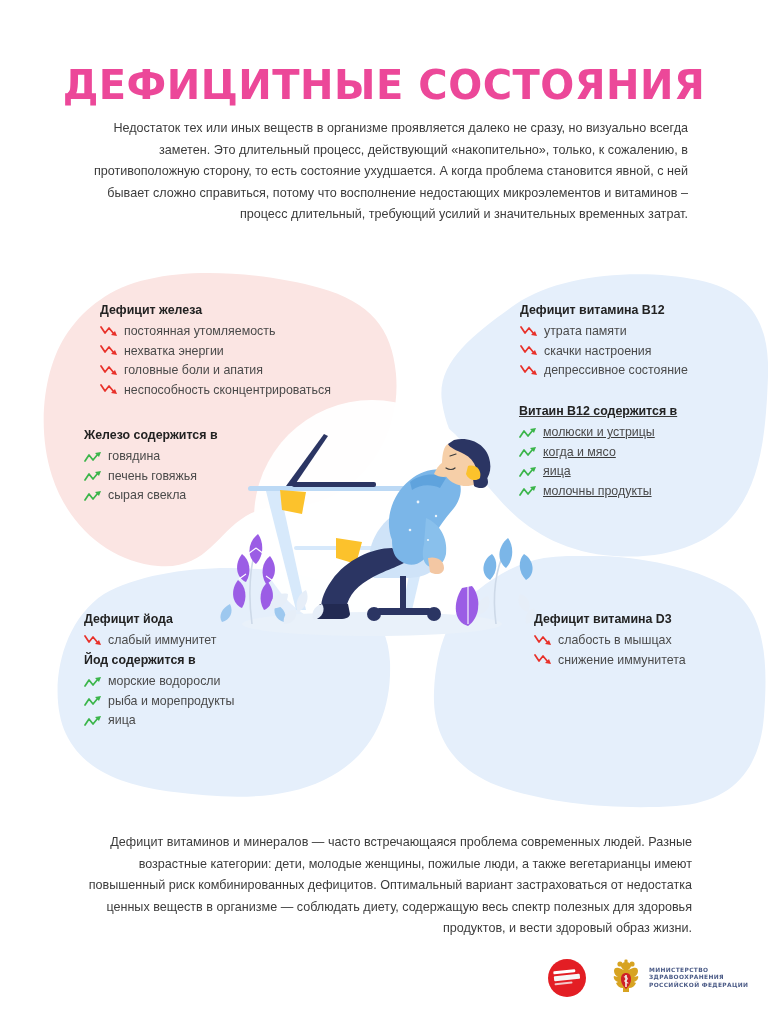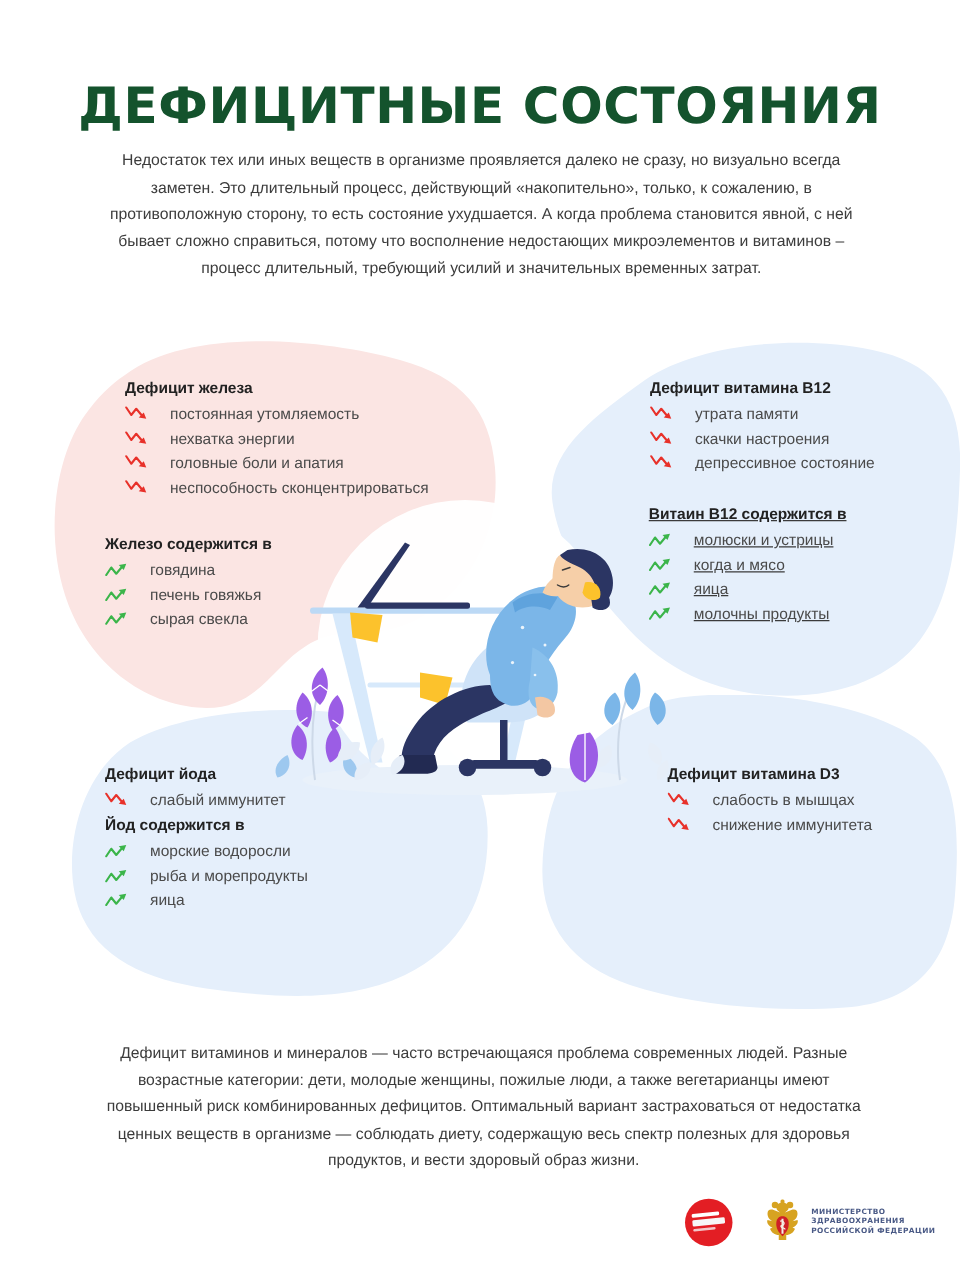--- a/index.html
+++ b/index.html
@@ -24,32 +24,32 @@
   
   .title {
     position: absolute;
     top: 62px;
     left: 0;
     width: 768px;
     text-align: center;
     font-size: 40px;
     font-weight: 700;
     letter-spacing: 0.5px;
-    color: #14532d;
+    color: #ec4899;
     font-family: "DejaVu Sans", "Liberation Sans", sans-serif;
     white-space: nowrap;
   }
 
   
   .para {
     position: absolute;
     font-size: 12.6px;
     line-height: 21.5px;
     color: #3c3c3c;
-    text-align: center;
+    text-align: right;
   }
   #intro-paragraph {
     top: 118px;
     left: 82px;
     width: 606px;
   }
   #closing-paragraph {
     top: 832px;
     left: 82px;
     width: 610px;
@@ -78,23 +78,23 @@
   }
   .block-title {
     font-size: 12.4px;
     font-weight: 700;
     color: #222222;
     margin-bottom: 7px;
     white-space: nowrap;
   }
   .item {
     display: flex;
+    align-items: center;
     margin-bottom: 5.5px;
     white-space: nowrap;
-    gap: 12px;
   }
   .item .ico {
     width: 19px;
     height: 13px;
     flex: 0 0 19px;
     margin-right: 5px;
     display: block;
   }
   .item .lbl {
     font-size: 12.4px;

